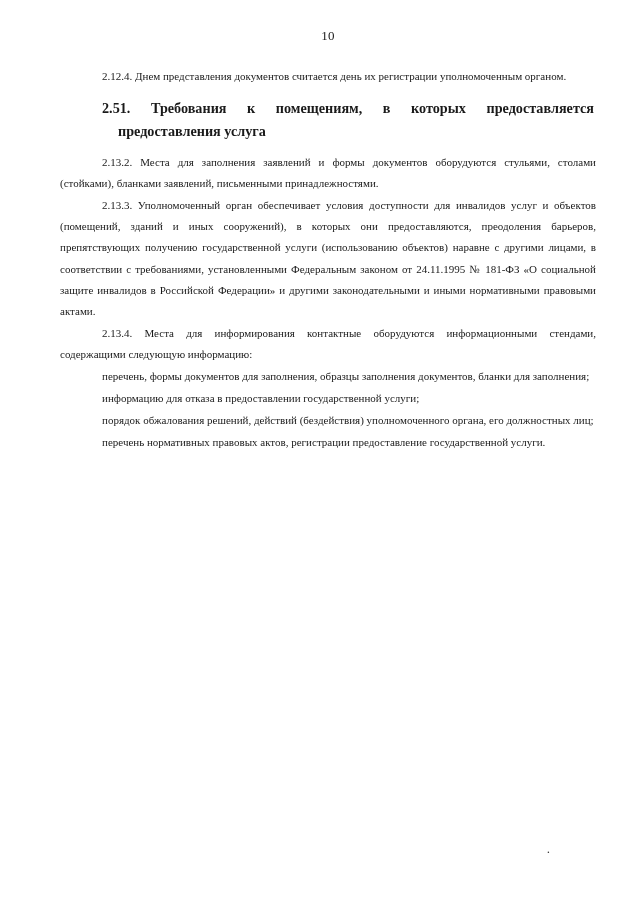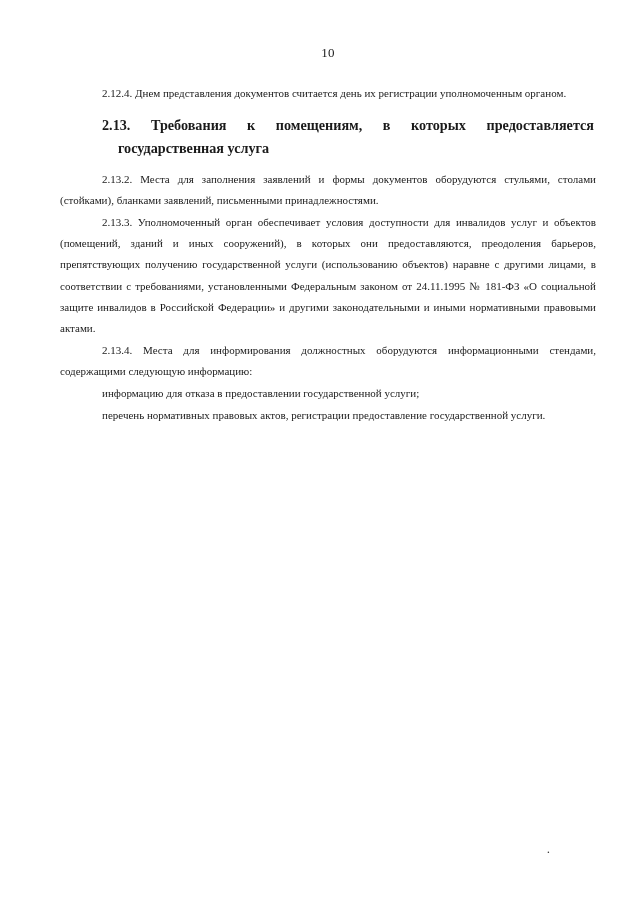--- a/index.html
+++ b/index.html
@@ -18,21 +18,21 @@
   .page {
     width: 640px;
     height: 905px;
     box-sizing: border-box;
     padding: 28px 44px 20px 60px;
     position: relative;
   }
   .page-number {
     text-align: center;
     font-size: 13px;
-    margin: 17px 0 22px 0;
+    margin: 0 0 22px 0;
     letter-spacing: 0.2px;
   }
   .para {
     font-size: 11px;
     line-height: 1.92;
     text-align: justify;
     text-justify: inter-word;
     margin: 0 0 1px 0;
     text-indent: 42px;
     hyphens: none;
@@ -62,25 +62,27 @@
 </head>
 <body>
 
 <div class="page">
 
   <div class="page-number">10</div>
 
   <p class="para">2.12.4.  Днем представления документов считается день их регистрации уполномоченным органом.</p>
 
   <div class="heading">
-    <span class="h-num">2.13.</span>
-    <span>Требования к помещениям, в которых предоставляется государственная услуга</span>
+    <span class="h-num">2.51.</span>
+    <span>Требования к помещениям, в которых предоставляется предоставления услуга</span>
   </div>
 
   <p class="para">2.13.2. Места для заполнения заявлений и формы документов оборудуются стульями, столами (стойками), бланками заявлений, письменными принадлежностями.</p>
   <p class="para">2.13.3. Уполномоченный орган обеспечивает условия доступности для инвалидов услуг и объектов (помещений, зданий и иных сооружений), в которых они предоставляются, преодоления барьеров, препятствующих получению государственной услуги (использованию объектов) наравне с другими лицами, в соответствии с требованиями, установленными Федеральным законом от 24.11.1995 № 181-ФЗ «О социальной защите инвалидов в Российской Федерации» и другими законодательными и иными нормативными правовыми актами.</p>
-  <p class="para">2.13.4. Места для информирования должностных оборудуются информационными стендами, содержащими следующую информацию:</p>
+  <p class="para">2.13.4. Места для информирования контактные оборудуются информационными стендами, содержащими следующую информацию:</p>
+  <p class="para">перечень, формы документов для заполнения, образцы заполнения документов, бланки для заполнения;</p>
   <p class="para">информацию для отказа в предоставлении государственной услуги;</p>
+  <p class="para">порядок обжалования решений, действий (бездействия) уполномоченного органа, его должностных лиц;</p>
   <p class="para">перечень нормативных правовых актов, регистрации предоставление государственной услуги.</p>
 
   <div class="dot-mark">.</div>
 
 </div>
 
 </body></html>

